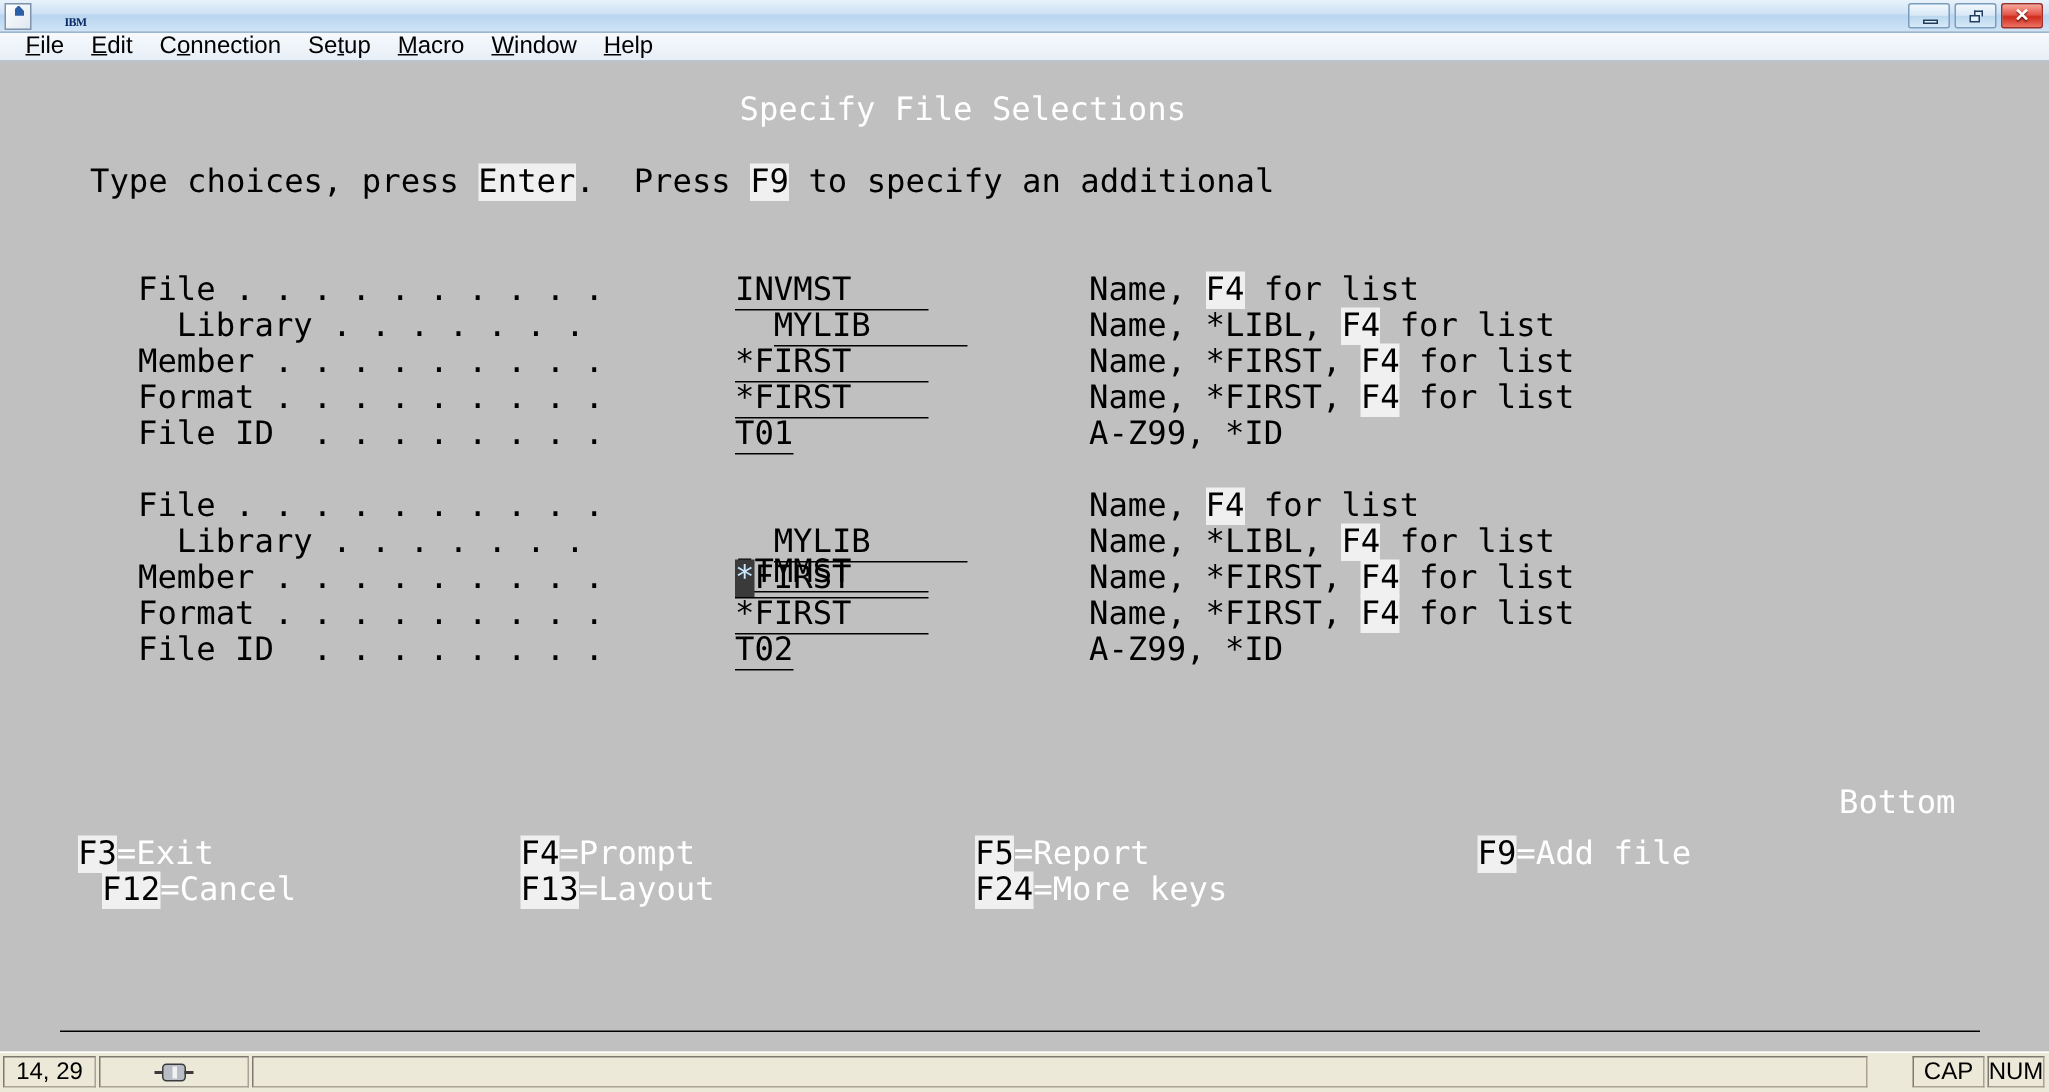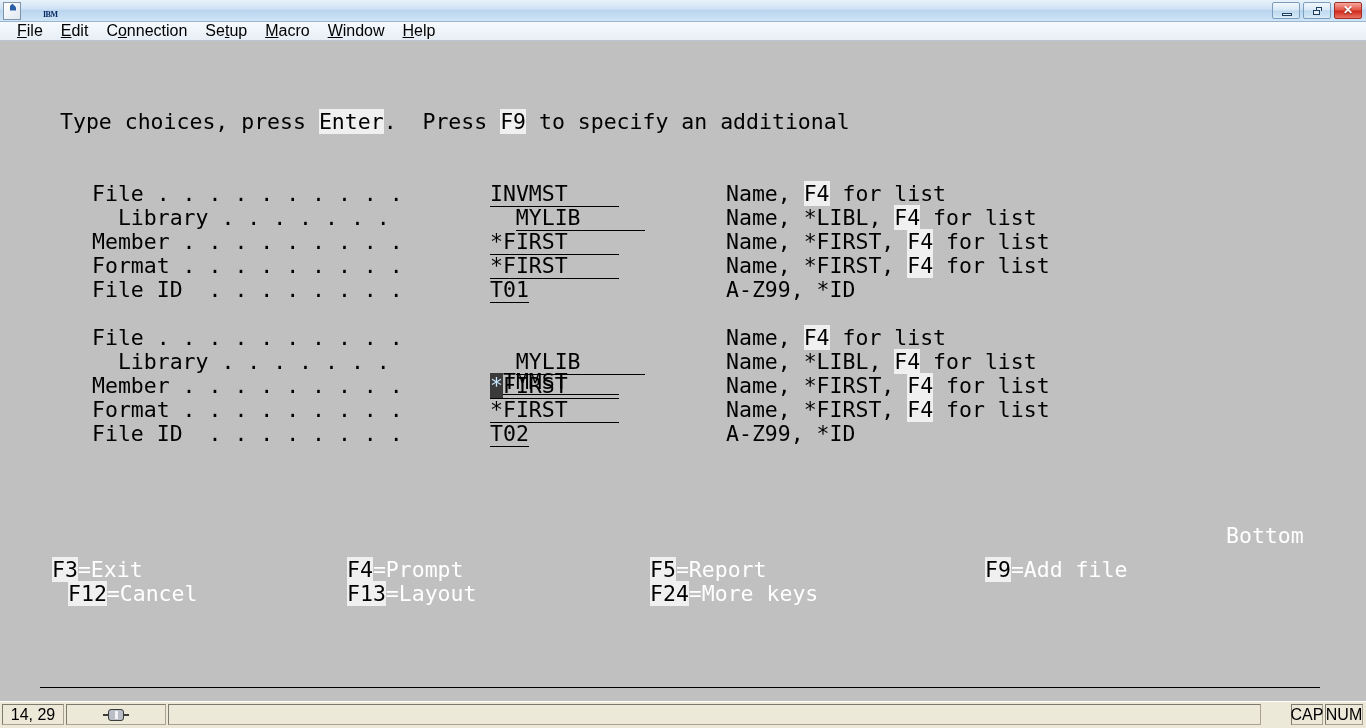--- a/index.html
+++ b/index.html
@@ -104,21 +104,21 @@
   .sb-pane{
     border:1px solid #a8a296; border-top-color:#7f7a70; border-left-color:#7f7a70;
     background:#ece9d8; margin:2px 0 3px 2px;
     display:flex; align-items:center; justify-content:center;
     font-size:16px; font-family:"Liberation Sans", sans-serif; color:#000;
     padding:0 6px;
   }
   #sb-pos{ width:62px; }
   #sb-conn{ width:100px; }
   #sb-mid{ flex:1; margin-right:2px; }
-  #sb-cap{ width:32px;margin-left:28px; }
+  #sb-cap{ width:48px;margin-left:28px; }
   #sb-num{ width:38px; margin-right:3px; }
   .conn-icon{
     position:relative; width:26px; height:12px;
   }
   .conn-icon .body{
     position:absolute; left:5px; top:0; width:16px; height:12px; background:#b9bec6;
     border:1px solid #3b3b3b; border-radius:3px;
   }
   .conn-icon .lead-l{ position:absolute; left:0; top:5px; width:6px; height:2px; background:#3b3b3b;}
   .conn-icon .lead-r{ position:absolute; right:0; top:5px; width:6px; height:2px; background:#3b3b3b;}
@@ -153,20 +153,21 @@
     <div class="menu-item"><u>E</u>dit</div>
     <div class="menu-item">C<u>o</u>nnection</div>
     <div class="menu-item">Se<u>t</u>up</div>
     <div class="menu-item"><u>M</u>acro</div>
     <div class="menu-item"><u>W</u>indow</div>
     <div class="menu-item"><u>H</u>elp</div>
   </div>
 
 <div id="terminal">
 
+  <div class="scr white" id="scr-title" style="left:493px; top:20px;">Specify File Selections</div>
 
   <div class="scr" id="scr-instr1" style="left:60px; top:68px;"><span>Type choices, press </span><span class="hl">Enter</span><span>.  Press </span><span class="hl">F9</span><span> to specify an additional</span></div>
 
   <div id="field-blocks">
       <div>
         <div class="scr" style="left: 92px; top: 140px;">File . . . . . . . . . .</div>
         <div class="scr" style="left: 490px; top: 140px;"><span class="fld" style="width: 129px;">INVMST</span></div>
         <div class="scr" style="left: 726px; top: 140px;">Name, <span class="hl">F4</span> for list</div>
         <div class="scr" style="left: 92px; top: 164px;">  Library . . . . . . .</div>
         <div class="scr" style="left: 515.8px; top: 164px;"><span class="fld" style="width: 129px;">MYLIB</span></div>

